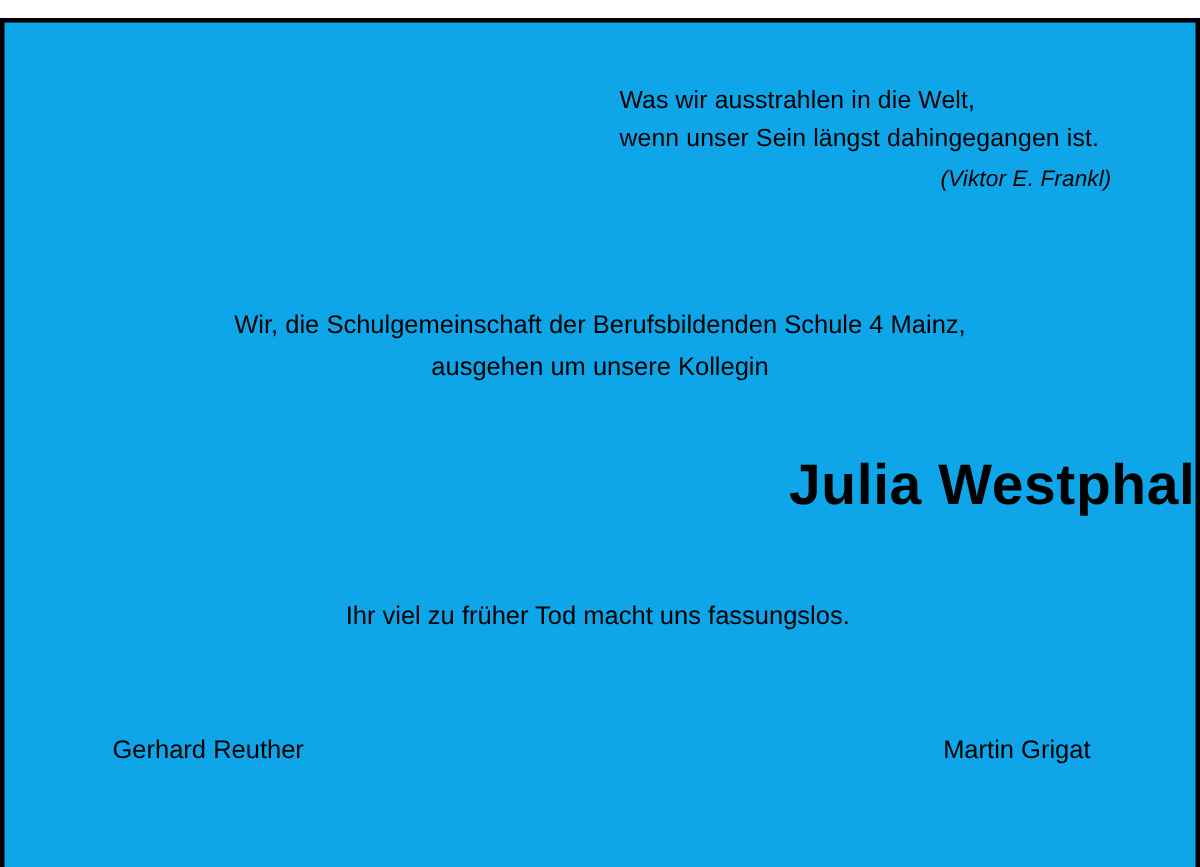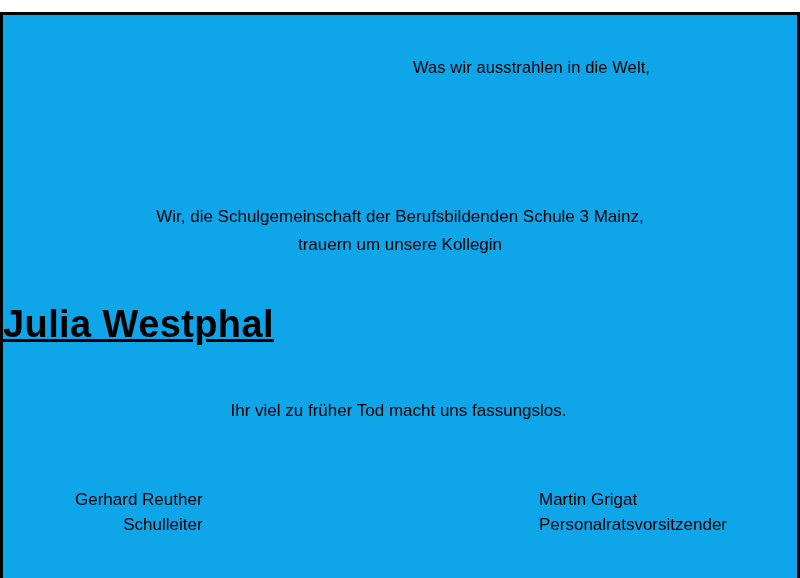--- a/index.html
+++ b/index.html
@@ -51,25 +51,24 @@
     top: 188px;
     text-align: center;
     font-size: 17px;
     line-height: 28px;
   }
   .name-block {
     position: absolute;
     left: 0;
     right: 0;
     top: 288px;
-    text-align: left;
+    text-align: right;
     font-size: 38px;
     font-weight: bold;
     letter-spacing: 0.4px;
-    text-decoration: underline;
   }
   .message-block {
     position: absolute;
     left: 0;
     right: 3px;
     top: 382px;
     text-align: center;
     font-size: 17px;
     line-height: 28px;
   }
@@ -99,37 +98,37 @@
     font-size: 17px;
   }
 </style>
 </head>
 <body>
 
 <div class="notice">
 
   <div class="quote-block">
     <div class="quote-line">Was wir ausstrahlen in die Welt,</div>
+    <div class="quote-line">wenn unser Sein längst dahingegangen ist.</div>
+    <div class="quote-attrib">(Viktor E. Frankl)</div>
   </div>
 
   <div class="intro-block">
-    <div>Wir, die Schulgemeinschaft der Berufsbildenden Schule 3 Mainz,</div>
-    <div>trauern um unsere Kollegin</div>
+    <div>Wir, die Schulgemeinschaft der Berufsbildenden Schule 4 Mainz,</div>
+    <div>ausgehen um unsere Kollegin</div>
   </div>
 
   <div class="name-block">Julia Westphal</div>
 
   <div class="message-block">
     <div>Ihr viel zu früher Tod macht uns fassungslos.</div>
   </div>
 
   <div class="signatories">
     <div class="sig sig-left">
       <div>Gerhard Reuther</div>
-      <div class="sig-role">Schulleiter</div>
     </div>
     <div class="sig sig-right">
       <div>Martin Grigat</div>
-      <div class="sig-role">Personalratsvorsitzender</div>
     </div>
   </div>
 
 </div>
 
 </body></html>

